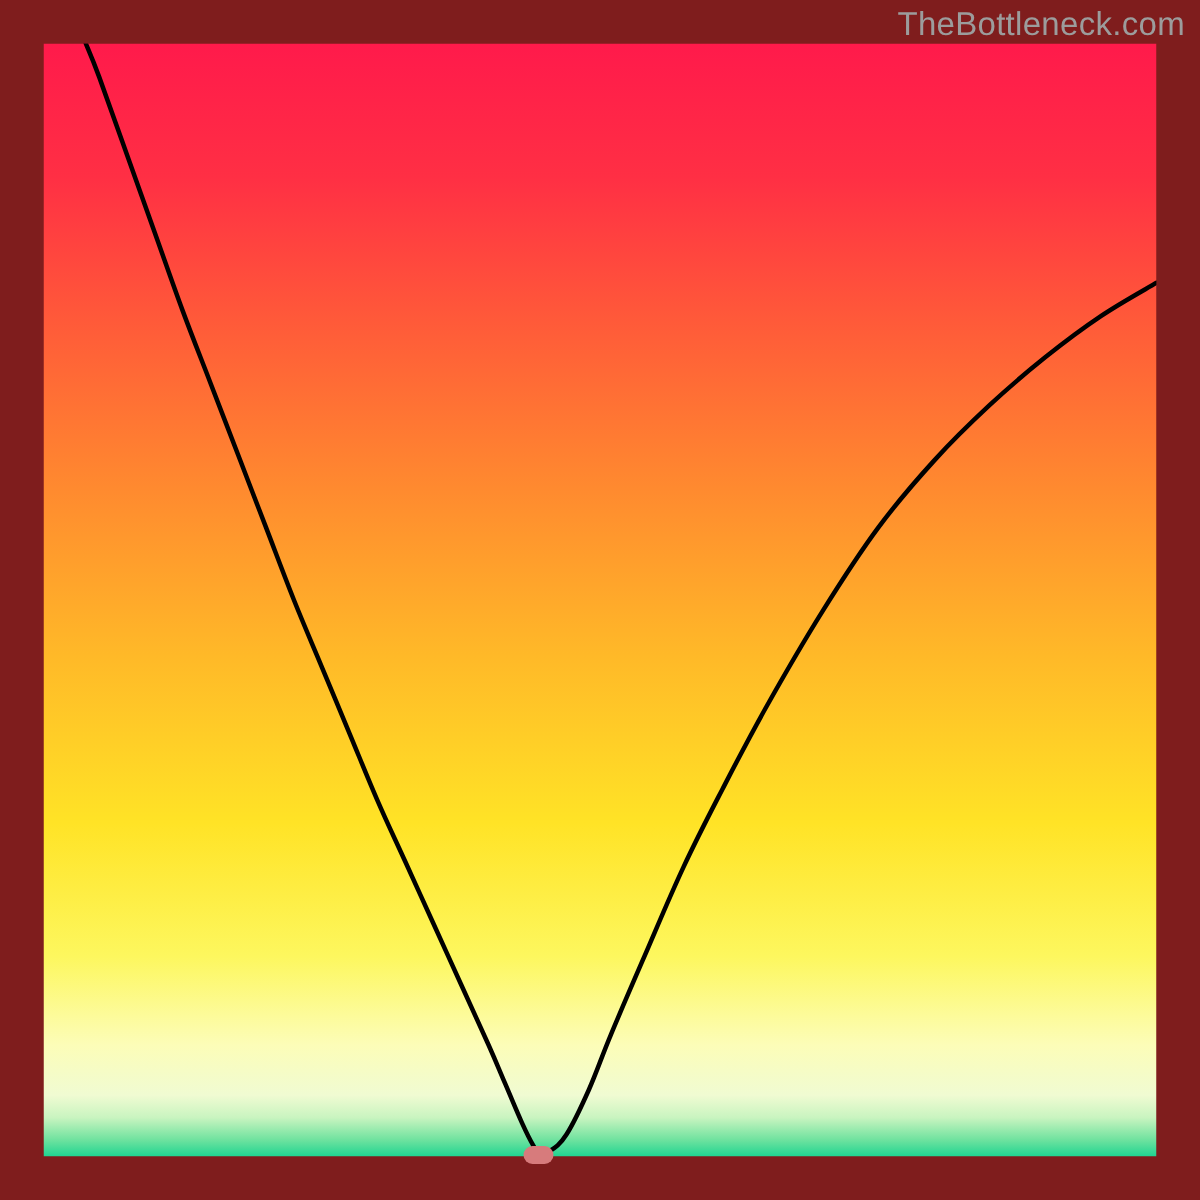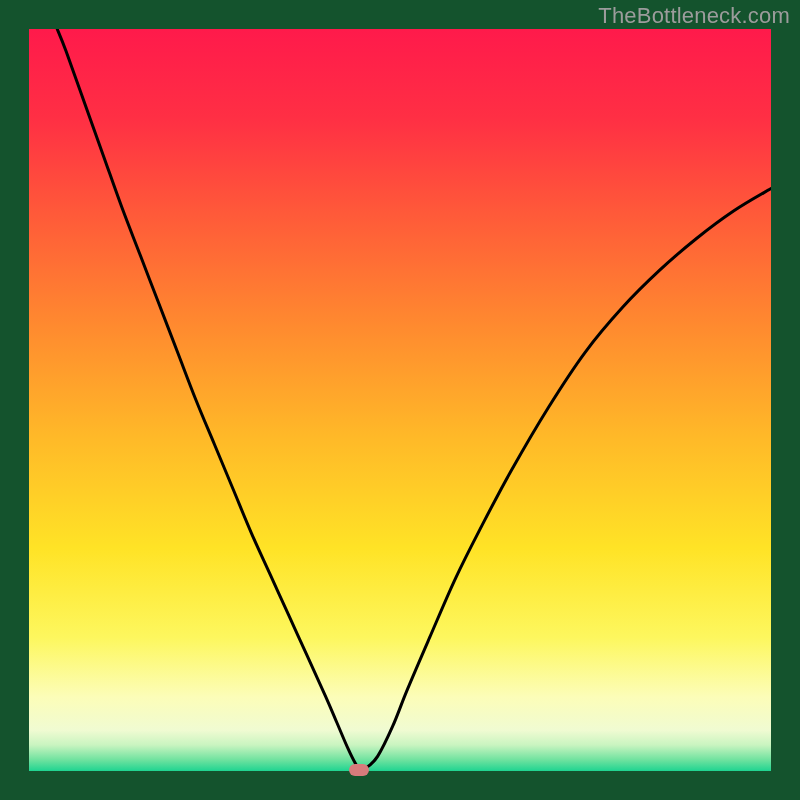--- a/index.html
+++ b/index.html
@@ -10,21 +10,21 @@
     background: #000;
     overflow: hidden;
     font-family: Arial, Helvetica, sans-serif;
   }
   .frame {
     position: absolute;
     top: 0;
     left: 0;
     width: 800px;
     height: 800px;
-    background: #14532d;
+    background: #7f1d1d;
   }
   .watermark {
     position: absolute;
     top: 3px;
     right: 10px;
     color: #9c9c9c;
     font-size: 22px;
     font-weight: 400;
     letter-spacing: 0.2px;
     z-index: 5;

